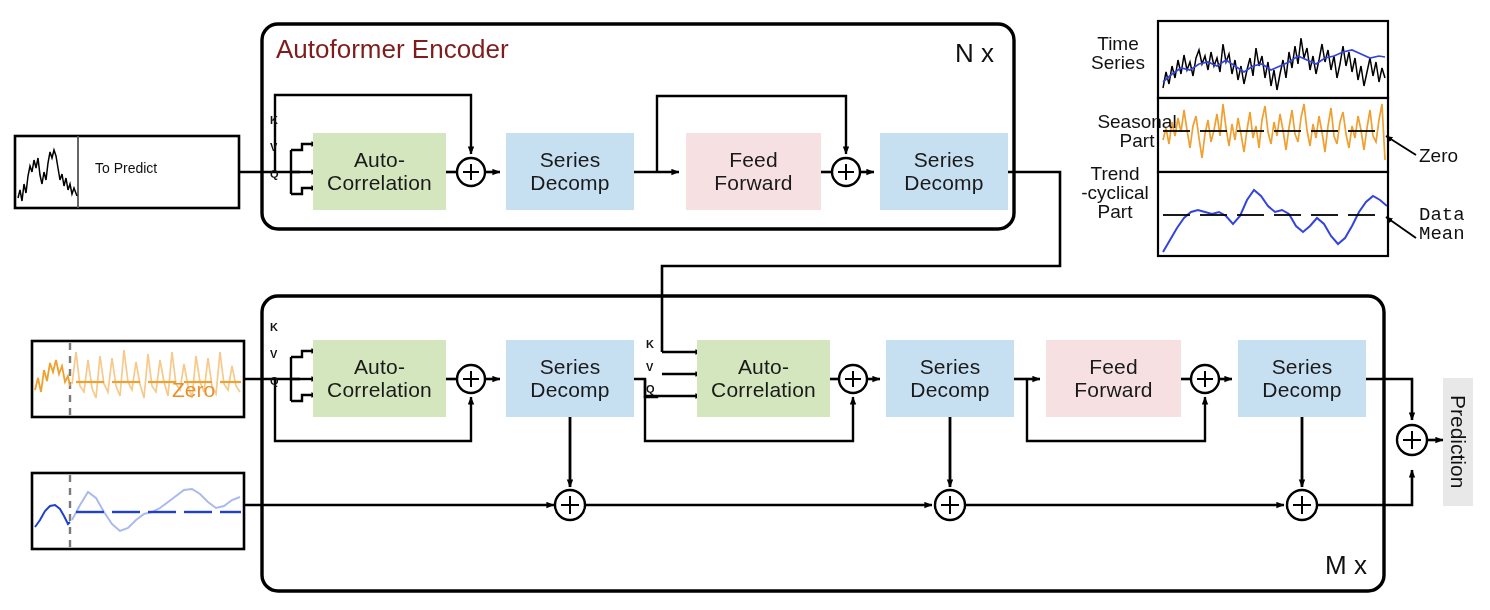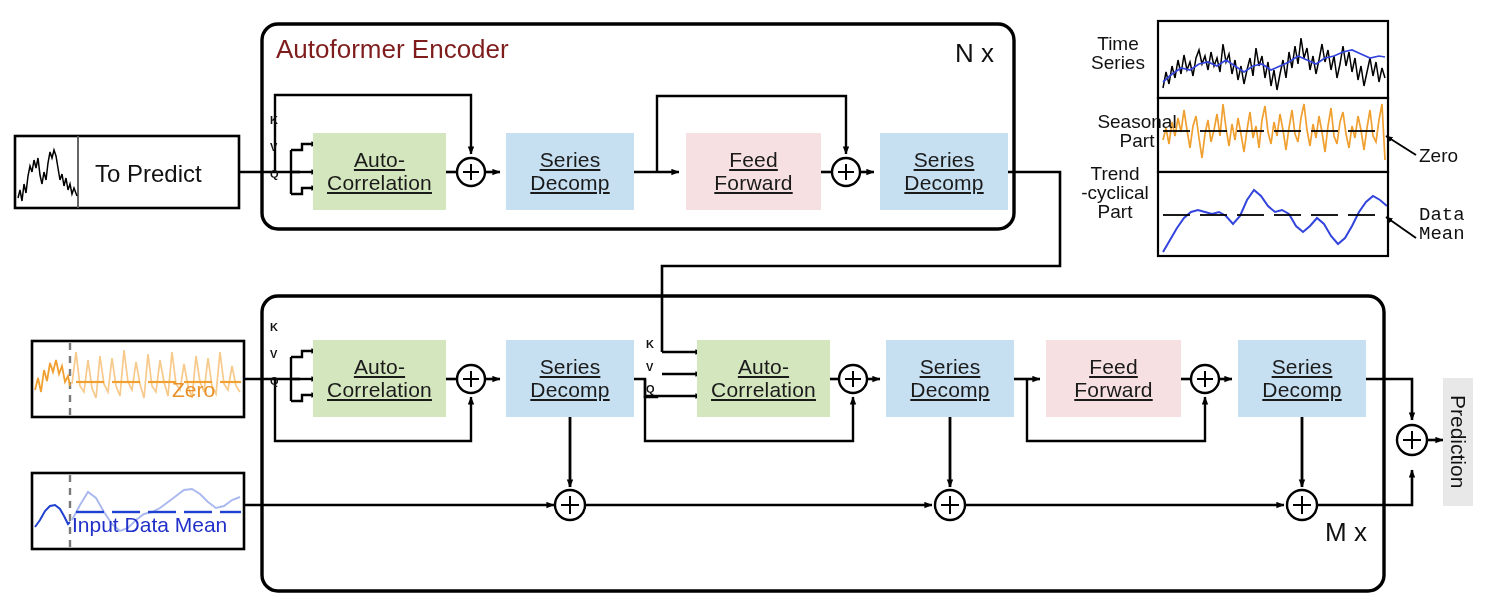--- a/index.html
+++ b/index.html
@@ -5,35 +5,34 @@
   html,body{margin:0;padding:0;background:#ffffff;}
   body{width:1490px;height:610px;font-family:"Liberation Sans",sans-serif;overflow:hidden;}
   #stage{position:relative;width:1490px;height:610px;}
   svg#canvas{position:absolute;left:0;top:0;width:1490px;height:610px;}
 
   .blk-label{
     position:absolute;display:flex;align-items:center;justify-content:center;
     text-align:center;line-height:1.05;color:#1a1a1a;
     font-family:"Liberation Sans",sans-serif;font-size:21px;letter-spacing:.2px;
     pointer-events:none;
-    text-decoration:underline;
   }
   .kvq{position:absolute;font-size:11px;font-weight:bold;color:#111;font-family:"Liberation Sans",sans-serif;}
   .panel-cap{position:absolute;font-size:19px;color:#111;text-align:center;line-height:1.02;}
   .big-title{position:absolute;font-size:26px;color:#7f1d1d;}
   .nx{position:absolute;font-size:26px;color:#111;}
   .pred{
     position:absolute;background:#e8e8e8;color:#111;font-size:21px;
     writing-mode:vertical-rl;text-orientation:mixed;
     display:flex;align-items:center;justify-content:center;
   }
   .zero-lbl{position:absolute;font-size:19px;color:#111;}
   .inline-zero{position:absolute;font-size:21px;color:#E8912A;}
   .inline-mean{position:absolute;font-size:21px;color:#2030C8;}
-  .topred{position:absolute;font-size:24px;color:#111;}
+  .topred{position:absolute;font-size:14px;color:#111;}
 </style>
 </head>
 <body>
 
 <div id="stage">
 
 <svg id="canvas" viewBox="0 0 1490 610">
   <defs>
     <marker id="ah" markerWidth="9" markerHeight="9" refX="7.6" refY="3.2" orient="auto" markerUnits="userSpaceOnUse">
       <path d="M0,0 L8,3.2 L0,6.4 z" fill="#000"></path>
@@ -249,21 +248,21 @@
 Correlation</span></div>
 <div class="blk-label" style="left:506px;top:133px;width:128px;height:77px;white-space:pre-line;"><span>Series
 Decomp</span></div>
 <div class="blk-label" style="left:686px;top:133px;width:135px;height:77px;white-space:pre-line;"><span>Feed
 Forward</span></div>
 <div class="blk-label" style="left:880px;top:133px;width:128px;height:77px;white-space:pre-line;"><span>Series
 Decomp</span></div>
 
 <div class="topred" style="left:95px;top:160px;">To Predict</div>
 
-<div class="nx" style="left:1325px;top:517px;">M x</div>
+<div class="nx" style="left:1325px;top:550px;">M x</div>
 
 <div class="kvq" style="left:270px;top:321px;">K</div>
 <div class="kvq" style="left:270px;top:348px;">V</div>
 <div class="kvq" style="left:270px;top:375px;">Q</div>
 
 <div class="kvq" style="left:646px;top:338px;">K</div>
 <div class="kvq" style="left:646px;top:361px;">V</div>
 <div class="kvq" style="left:646px;top:383px;">Q</div>
 
 <div class="blk-label" style="left:313px;top:340px;width:133px;height:77px;white-space:pre-line;"><span>Auto-
@@ -274,21 +273,20 @@
 Correlation</span></div>
 <div class="blk-label" style="left:886px;top:340px;width:128px;height:77px;white-space:pre-line;"><span>Series
 Decomp</span></div>
 <div class="blk-label" style="left:1046px;top:340px;width:135px;height:77px;white-space:pre-line;"><span>Feed
 Forward</span></div>
 <div class="blk-label" style="left:1238px;top:340px;width:128px;height:77px;white-space:pre-line;"><span>Series
 Decomp</span></div>
 
 <div class="inline-zero" style="left:172px;top:378px;">Zero</div>
 
-<div class="inline-mean" style="left:72px;top:513px;">Input Data Mean</div>
 
 <div class="pred" style="left:1443px;top:378px;width:30px;height:128px;">Prediction</div>
 
 <div class="panel-cap" style="left:1080px;top:34px;width:76px;white-space:pre-line;"><span>Time
 Series</span></div>
 <div class="panel-cap" style="left:1072px;top:112px;width:86px;white-space:pre-line;margin-left:22px;"><span>Seasonal
 Part</span></div>
 <div class="panel-cap" style="left:1072px;top:164px;width:86px;white-space:pre-line;line-height:1.0;"><span>Trend
 -cyclical
 Part</span></div>

